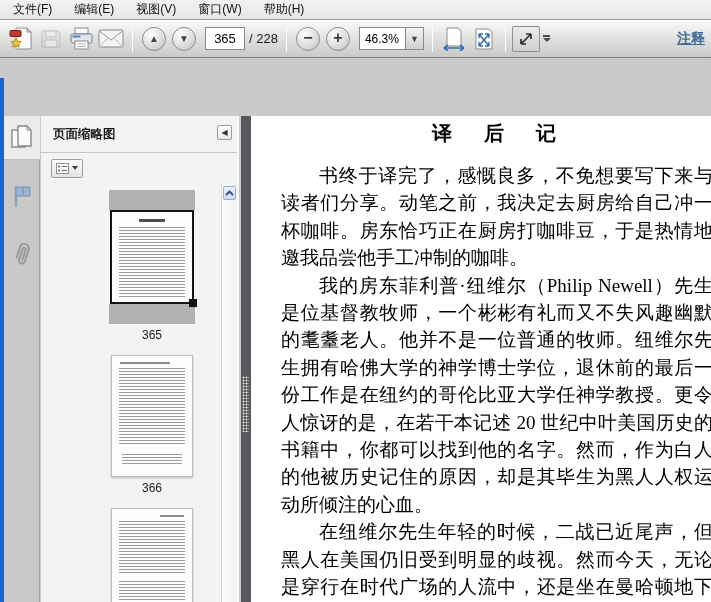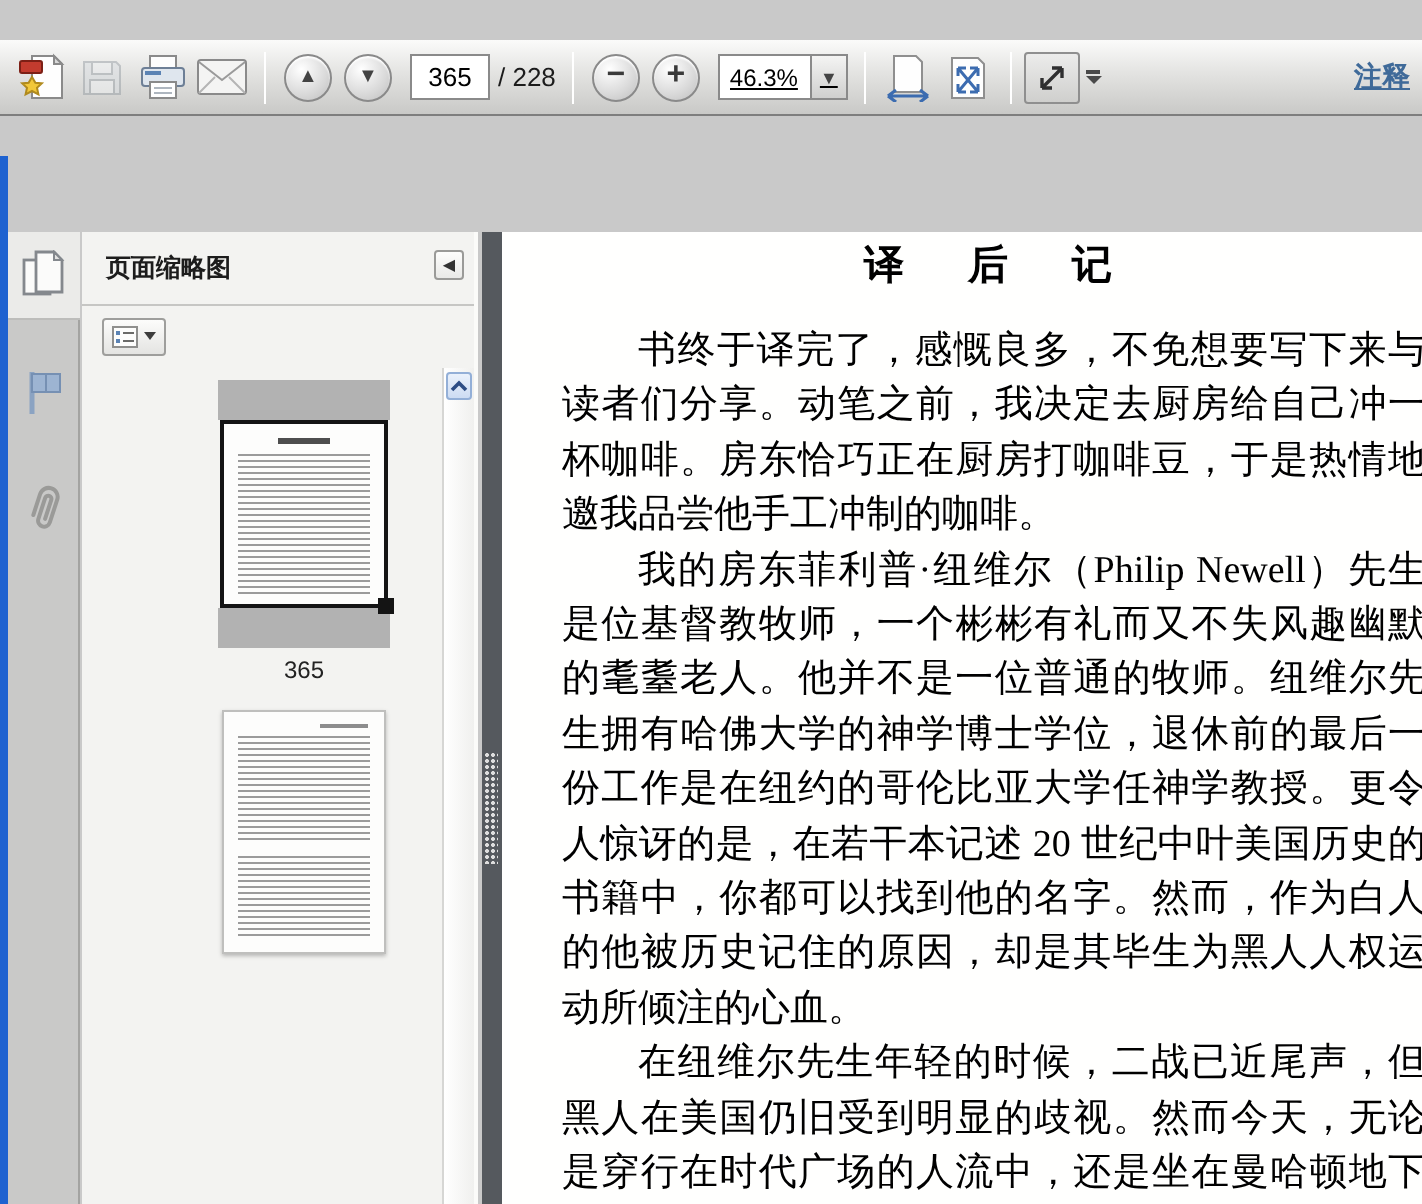--- a/index.html
+++ b/index.html
@@ -24,21 +24,21 @@
   .circle-btn { width:24px; height:24px; border-radius:50%;
     background:radial-gradient(circle at 35% 30%, #ffffff, #d9d9d9 60%, #bdbdbd);
     border:1px solid #8a8a8a; box-shadow:inset 0 1px 1px #fff;
     display:flex; align-items:center; justify-content:center; margin:0 3px;
     font-size:11px; color:#3c3c3c; }
   .circle-btn .glyph { font-size:10px; line-height:1; color:#434343; }
   .circle-btn .pm { font-size:16px; font-weight:bold; line-height:1; margin-top:-2px; color:#3a3a3a; }
   .page-input { width:40px; height:23px; border:1px solid #8a8a8a; background:#fff;
     font-size:13px; text-align:center; margin:0 4px 0 6px; font-family:"Liberation Sans",sans-serif; }
   .page-total { font-size:13px; color:#1c1c1c; margin-right:2px; }
-  .zoom-wrap { display:flex; align-items:center; height:23px; margin:0 2px 0 6px;text-decoration:underline; }
+  .zoom-wrap { display:flex; align-items:center; height:23px; margin:0 2px 0 6px; }
   .zoom-input { width:47px; height:23px; border:1px solid #8a8a8a; background:#fff;
     font-size:12px; padding-left:5px; font-family:"Liberation Sans",sans-serif; }
   .zoom-drop { width:18px; height:23px; border:1px solid #8a8a8a; border-left:none;
     background:linear-gradient(#f4f4f3,#cfcfce); display:flex; align-items:center; justify-content:center;
     font-size:9px; color:#444; }
   .mode-btn { width:28px; height:26px; border:1px solid #8f8f8f; border-radius:2px;
     background:linear-gradient(#ececeb,#cfcfcd); display:flex; align-items:center; justify-content:center; }
   .drop-caret { display:flex; flex-direction:column; align-items:center; justify-content:center;
     width:14px; height:26px; gap:1px; }
   .drop-caret .bar { width:7px; height:1.5px; background:#4a4a4a; }
@@ -107,20 +107,27 @@
     font-size:19px; line-height:27.4px; color:#000; text-align:justify; }
   .doc-body p { text-indent:2em; margin:0; }
 
   svg { display:block; }
 </style>
 </head>
 <body>
 
 <div class="app">
 
+  <div class="menubar">
+    <span class="menu-item">文件(F)</span>
+    <span class="menu-item">编辑(E)</span>
+    <span class="menu-item">视图(V)</span>
+    <span class="menu-item">窗口(W)</span>
+    <span class="menu-item">帮助(H)</span>
+  </div>
 
   <div class="toolbar">
     <div class="tb-btn">
       <span>
         <svg width="25" height="25" viewBox="0 0 25 25">
           <path d="M7 2 h11 l4 4 v17 H7 z" fill="#fefefe" stroke="#8a8a8a"></path>
           <path d="M18 2 l4 4 h-4 z" fill="#d9d9d9" stroke="#8a8a8a"></path>
           <rect x="1" y="4.5" width="11" height="6" rx="1" fill="#c23b2e" stroke="#7c1f15"></rect>
           <path d="M7 12.5 l1.7 2.9 3.2.3 -2.4 2.2 .7 3.3 -3.2-1.7 -3.2 1.7 .7-3.3 -2.4-2.2 3.2-.3 z" fill="#f2c83a" stroke="#b08a1d"></path>
         </svg>
@@ -269,20 +276,28 @@
           <div class="gray-block"></div>
           <div class="sel-page">
             <div class="mini-title"></div>
             <div class="mini-lines" style="height:72px;"></div>
             <div class="sel-handle"></div>
           </div>
           <div class="gray-block"></div>
           <div class="thumb-label">365</div>
         </div>
 
+        <div class="thumb">
+          <div class="plain-page">
+            <div class="mini-header" style="margin-left:8px;"></div>
+            <div class="mini-lines" style="height:78px;"></div>
+            <div class="mini-lines" style="height:12px; margin-top:8px; width:60px;"></div>
+          </div>
+          <div class="thumb-label">366</div>
+        </div>
 
         <div class="thumb">
           <div class="plain-page">
             <div class="mini-header" style="margin-right:8px; margin-left:auto; width:24px;"></div>
             <div class="mini-lines" style="height:52px;"></div>
             <div class="mini-lines" style="height:40px; margin-top:8px;"></div>
           </div>
 
         </div>
 

